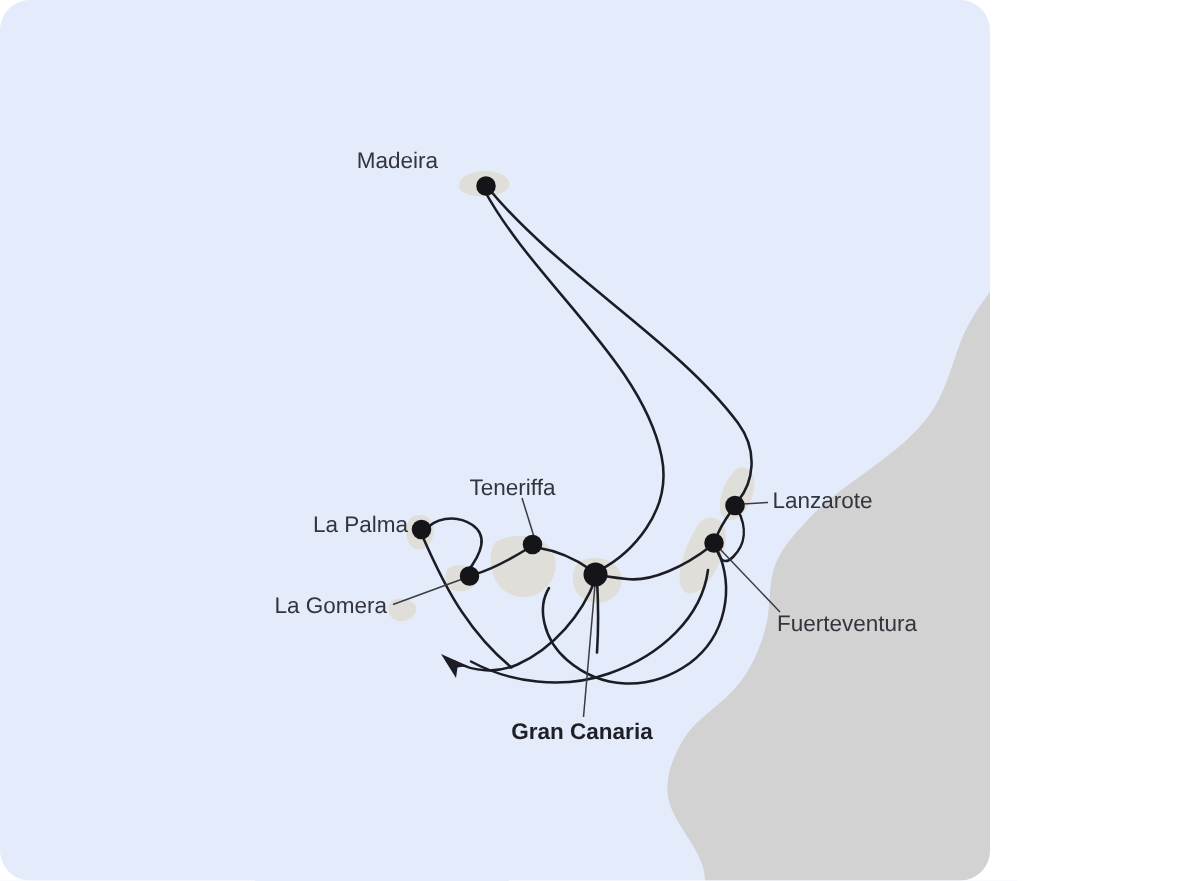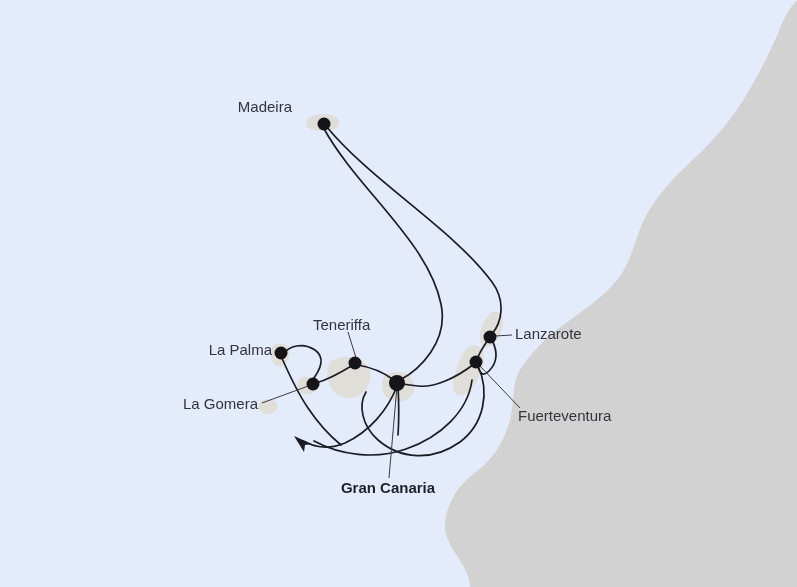--- a/index.html
+++ b/index.html
@@ -2,24 +2,25 @@
 <html><head>
 <meta charset="utf-8">
 <style>
   html, body {
     margin: 0;
     padding: 0;
     background: #ffffff;
   }
   #map-root {
     position: relative;
-    width: 797px;
+    width: 660px;
     height: 587px;
     overflow: hidden;
     font-family: "Liberation Sans", sans-serif;
+    border-radius: 20px;
   }
   #map-svg {
     position: absolute;
     top: 0; left: 0;
     width: 797px;
     height: 587px;
     display: block;
   }
   .port-label {
     font-family: "Liberation Sans", sans-serif;

